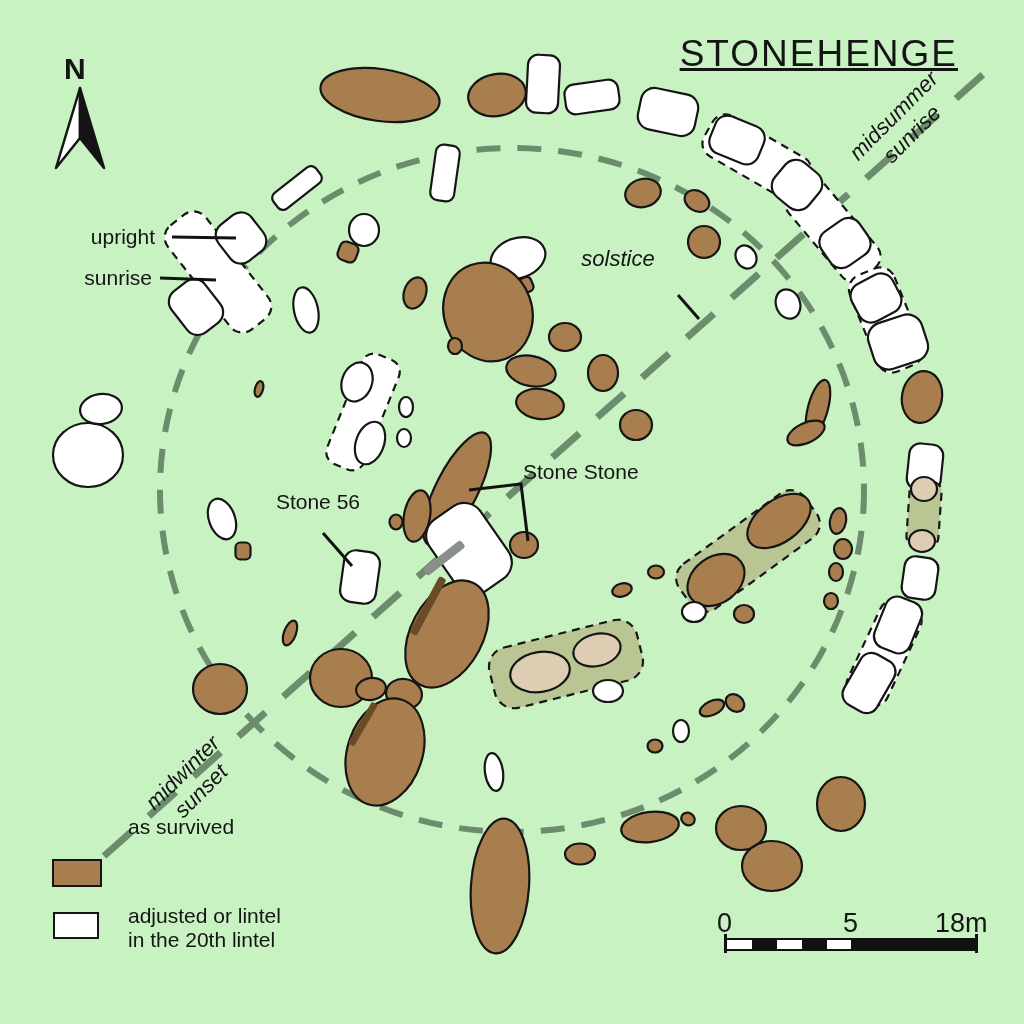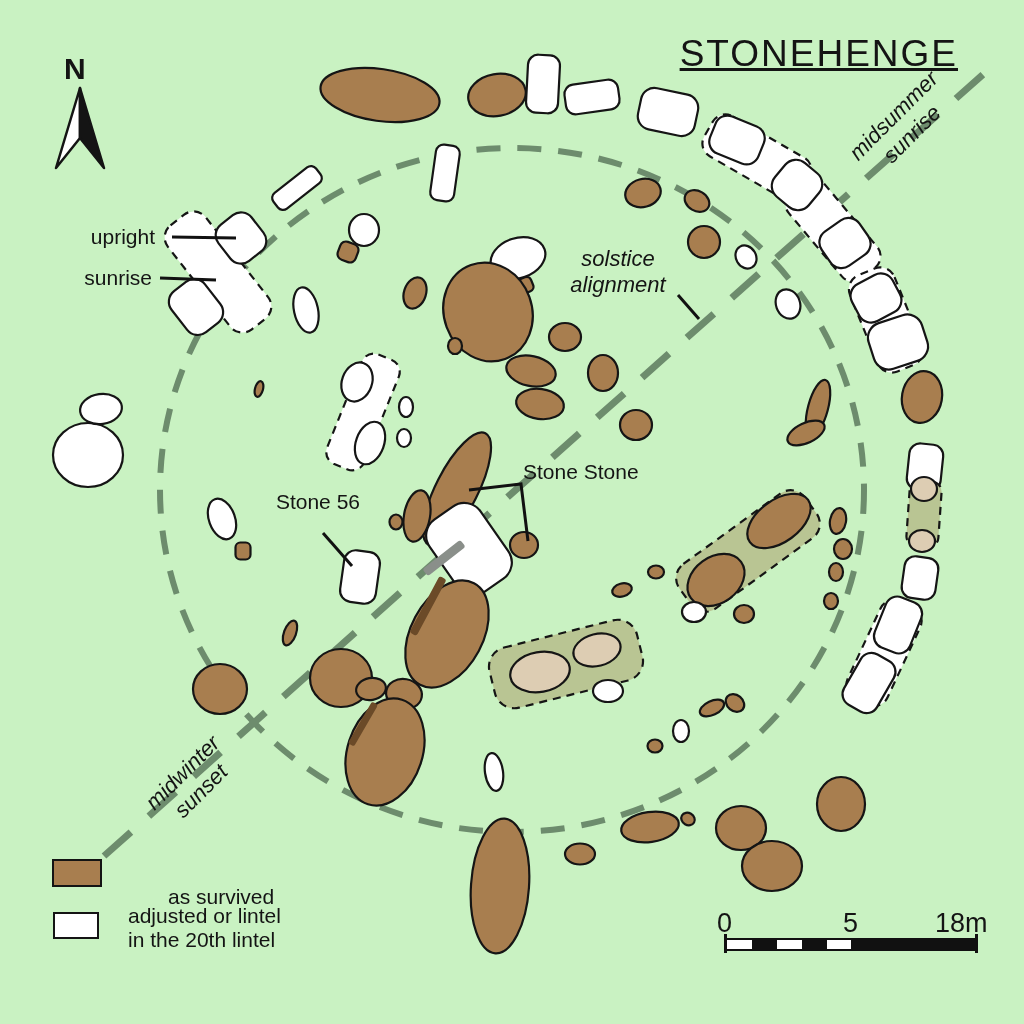--- a/index.html
+++ b/index.html
@@ -148,36 +148,35 @@
     <polygon points="32,8 56,88 32,58" fill="#141414" stroke="#141414" stroke-width="2.5" stroke-linejoin="round"></polygon>
   </svg>
 
   <div class="label plain right" style="left:50px;top:225px;width:105px;">upright</div>
   <div class="label plain right" style="left:58px;top:266px;width:94px;">sunrise</div>
   <div class="label plain right" style="left:240px;top:490px;width:120px;">Stone 56</div>
   <div class="label plain" style="left:523px;top:460px;">Stone Stone</div>
 
   <div class="label ital" style="left:528px;top:246px;width:180px;">
     <div>solstice</div>
-    <div>alignment</div>
   </div>
 
   <div class="label ital rot45" style="left:823px;top:99px;width:160px;">
     <div>midsummer</div>
     <div>sunrise</div>
   </div>
 
   <div class="label ital rot45" style="left:112px;top:756px;width:160px;">
     <div>midwinter</div>
     <div>sunset</div>
   </div>
 
   <div>
     <div class="swatch" id="sw-survived" style="left: 52px; top: 859px; width: 50px; height: 28px; background: rgb(168, 126, 79);"></div>
-    <div class="legend-text" style="left:128px;top:885px;margin-left:40px;">as survived</div>
+    <div class="legend-text" style="left:128px;top:815px;">as survived</div>
     <div class="swatch" id="sw-moved" style="left:53px;top:912px;width:46px;height:27px;background:#fff;"></div>
     <div class="legend-text" style="left:128px;top:904px;">
       <div>adjusted or lintel</div>
       <div>in the 20th lintel</div>
     </div>
   </div>
 
   <div class="scalebar">
     <span class="tick" style="left:-8px;">0</span>
     <span class="tick" style="left:118px;">5</span>

